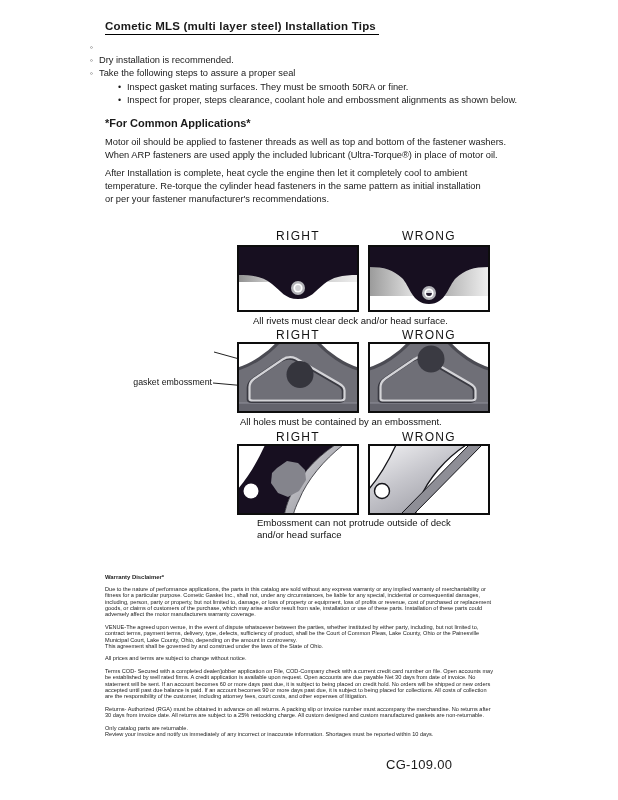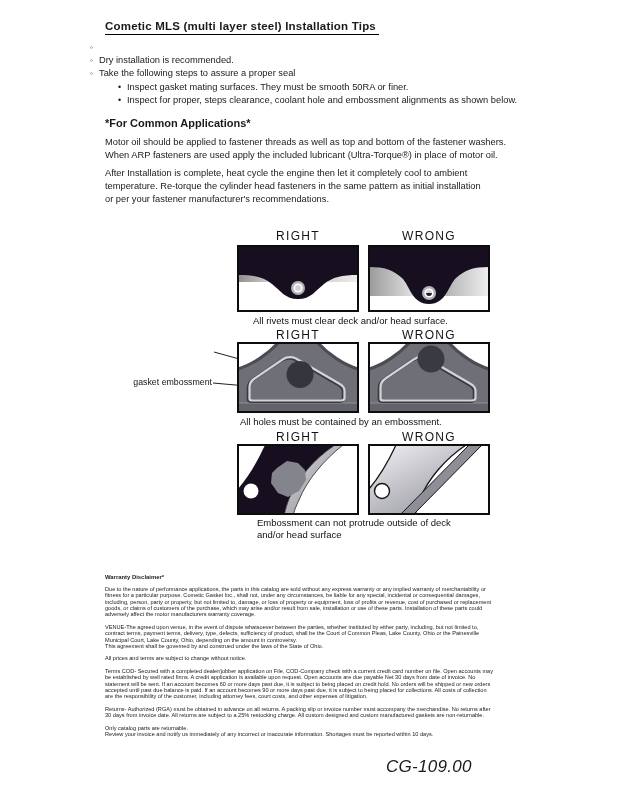--- a/index.html
+++ b/index.html
@@ -46,21 +46,21 @@
   .cap3{left:237px;top:517px;width:260px;margin-left:20px;}
   .side-lbl{font-size:8.8px;line-height:10px;text-align:right;white-space:pre-line;color:#141414;}
   .lbl-coolant{left:112px;top:344px;width:100px;}
   .lbl-emboss{left:104px;top:377px;width:108px;}
   .leader{left:0;top:330px;pointer-events:none;}
   
   .legal{left:105px;top:574px;width:432px;}
   .legal-h{font-size:5.9px;font-weight:bold;margin:0 0 6px 0;}
   .legal p{font-size:5.6px;line-height:6.35px;margin:0 0 6.2px 0;white-space:pre-line;color:#222;}
   
-  .footer-code{left:386px;top:757px;font-size:17px;letter-spacing:0.3px;color:#1a1a1a;font-style:italic;}
+  .footer-code{left:386px;top:757px;font-size:13px;letter-spacing:0.3px;color:#1a1a1a;}
 </style>
 </head>
 <body>
 
 <div class="page">
 
   <div class="abs doc-title">Cometic MLS (multi layer steel) Installation Tips</div>
 
   <div class="abs tips">
     <div class="tip">

